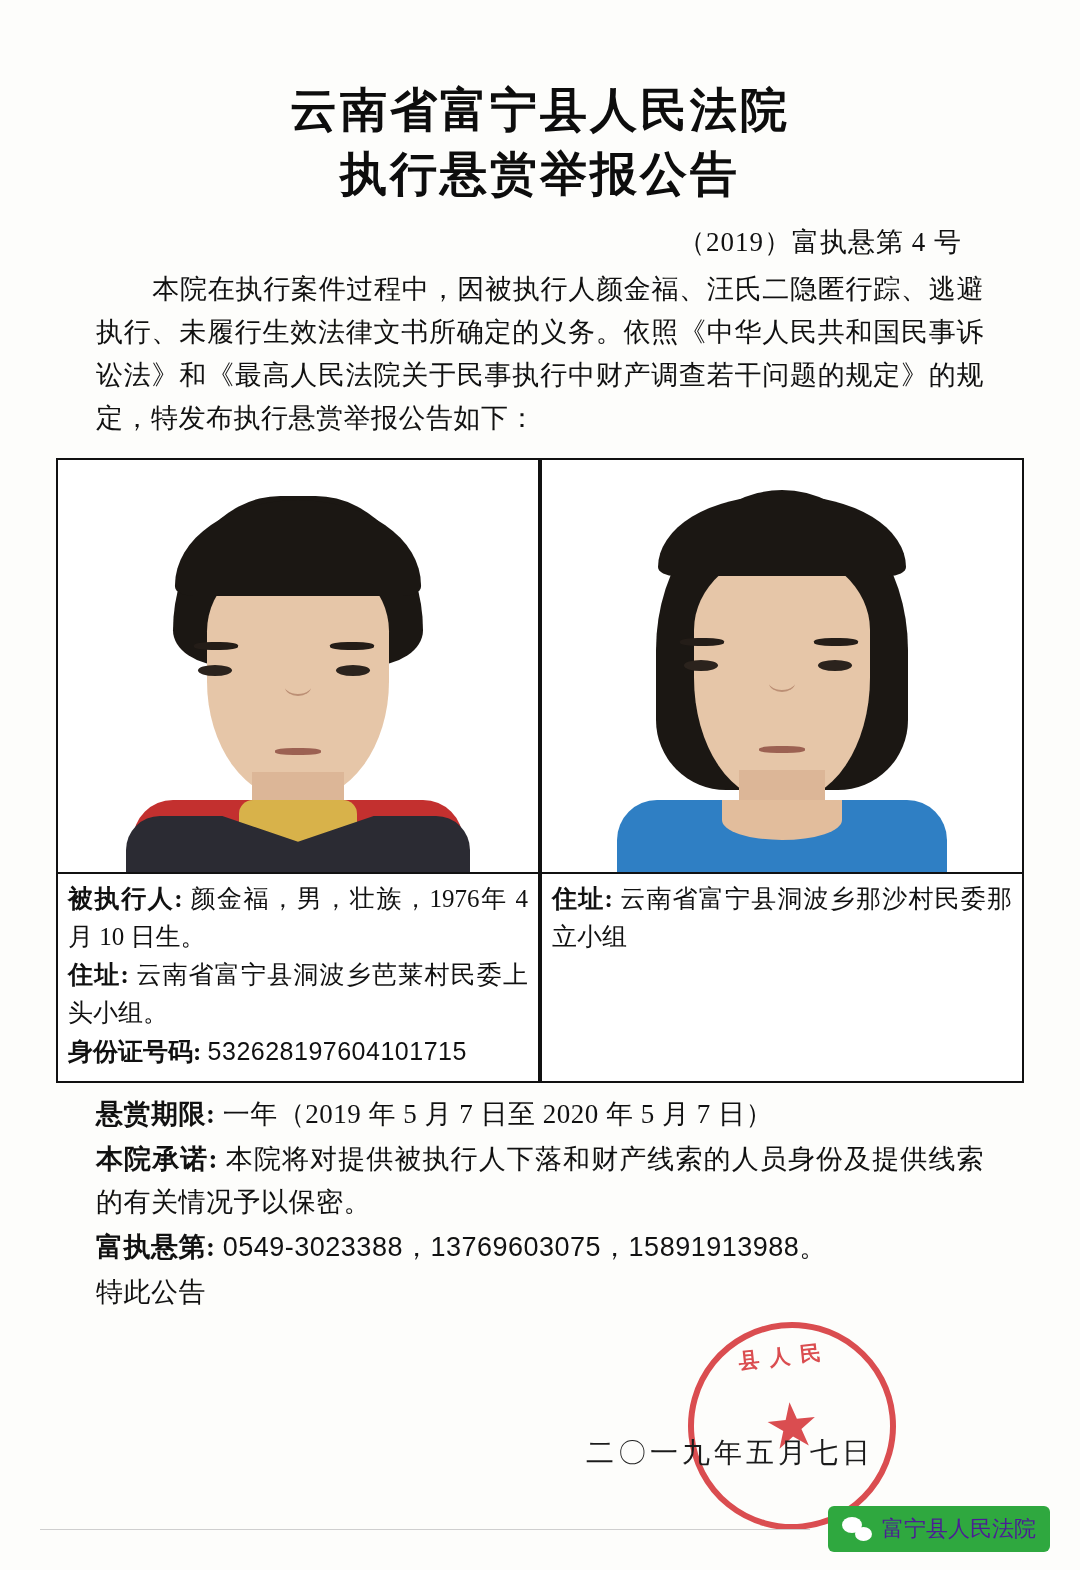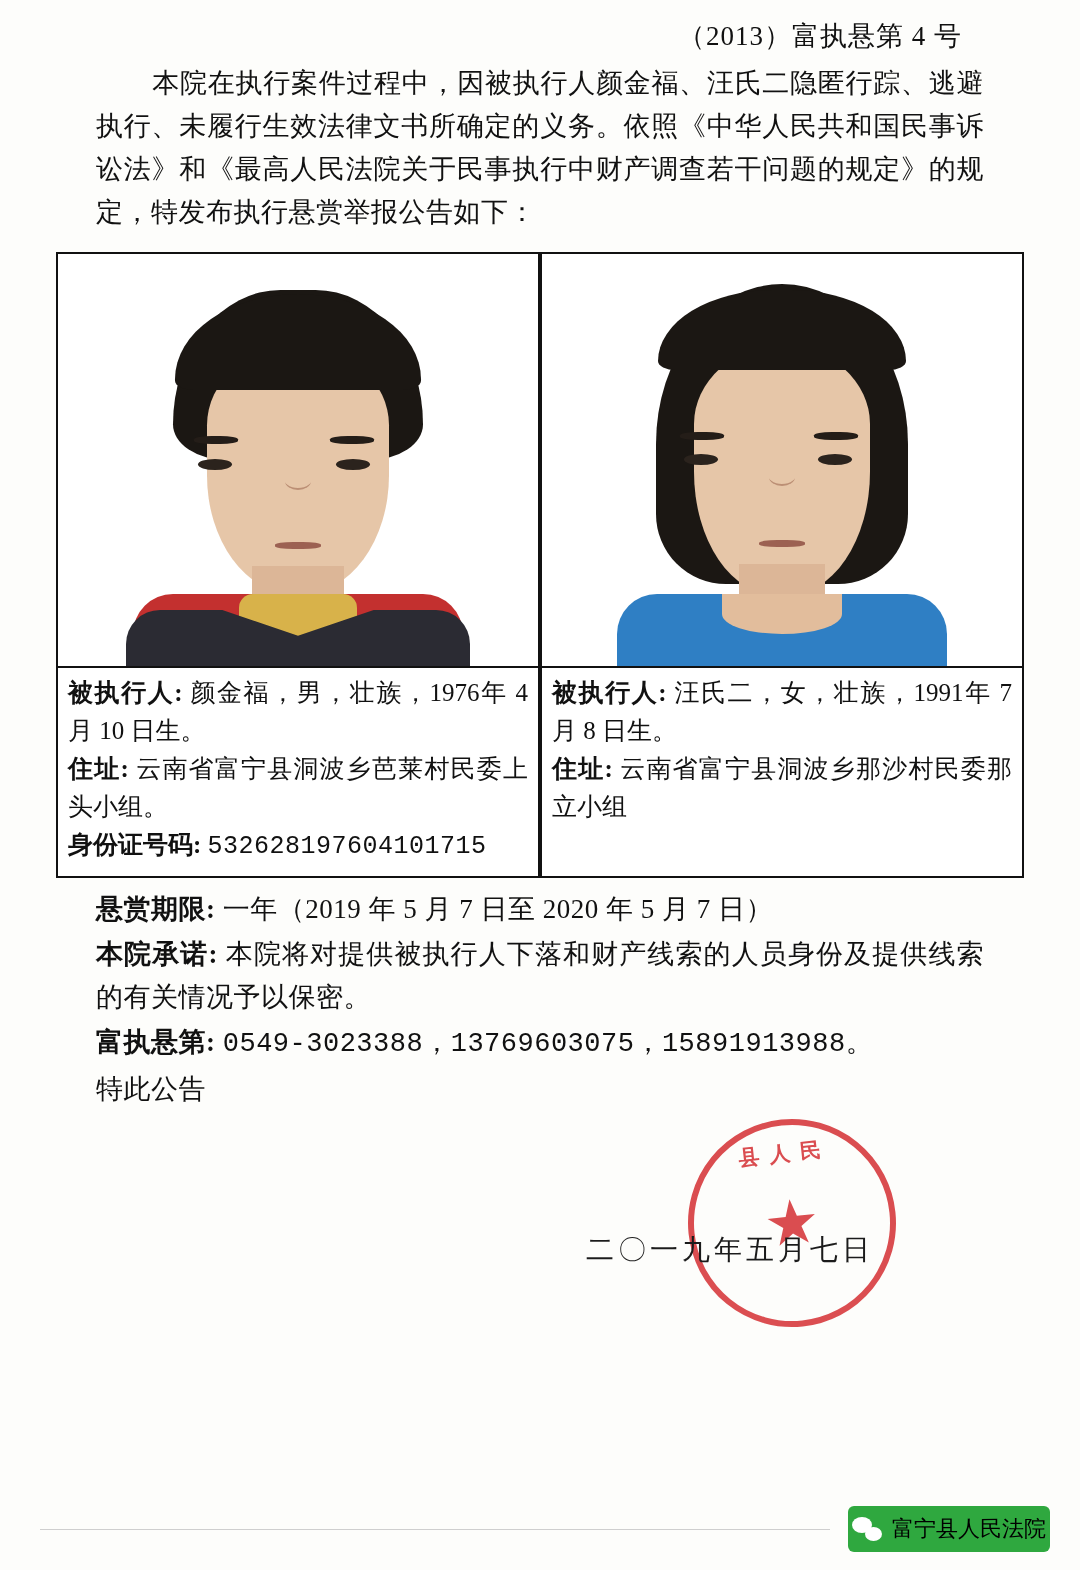--- a/index.html
+++ b/index.html
@@ -135,21 +135,21 @@
     font-size: 25px;
     line-height: 38px;
   }
   .card-info .lbl {
     font-weight: bold;
   }
   .card-info .row {
     text-align: justify;
   }
   .mono-num {
-    font-family: Liberation Mono, monospace;
+    font-family: Liberation Sans, sans-serif;
     letter-spacing: 0.5px;
   }
   
   .lower {
     margin: 10px 96px 0 96px;
     font-size: 27px;
     line-height: 43px;
     text-align: justify;
     letter-spacing: 0.5px;
   }
@@ -217,23 +217,23 @@
     flex: 1;
     height: 1px;
     background: #cfcfcf;
     margin-right: 18px;
     margin-left: 40px;
   }
   .wechat-badge {
     display: flex;
     align-items: center;
     background: #2fa83f;
-    color: #000000;
+    color: #4c1d95;
     border-radius: 6px;
-    padding: 8px 4px;
+    padding: 8px 14px;
     font-family: "Liberation Sans", sans-serif;
     font-size: 22px;
   }
   .wechat-badge .wx-icon {
     width: 30px;
     height: 26px;
     margin-right: 10px;
     position: relative;
   }
   .wx-icon .b1, .wx-icon .b2 {
@@ -242,22 +242,26 @@
     border-radius: 50%;
   }
   .wx-icon .b1 { width: 20px; height: 16px; left: 0; top: 1px; }
   .wx-icon .b2 { width: 17px; height: 14px; right: 0; bottom: 1px; }
 </style>
 </head>
 <body>
 
 <div class="page">
 
-
-  <div class="doc-number">（2013）富执悬第 4 号</div>
+  <div class="title-block">
+    <div class="title-line">云南省富宁县人民法院</div>
+    <div class="title-line">执行悬赏举报公告</div>
+  </div>
+
+  <div class="doc-number">（2019）富执悬第 4 号</div>
 
   <div class="body-text"><span class="indent"></span><span>本院在执行案件过程中，因被执行人颜金福、汪氏二隐匿行踪、逃避执行、未履行生效法律文书所确定的义务。依照《中华人民共和国民事诉讼法》和《最高人民法院关于民事执行中财产调查若干问题的规定》的规定，特发布执行悬赏举报公告如下：</span></div>
 
   <div class="cards">
 
     <div class="card">
       <div class="photo">
         <div class="bg"></div>
         <div class="p-hair" style="width:250px;height:170px;top:36px;border-radius:120px 120px 60px 60px / 150px 150px 40px 40px;"></div>
         <div class="p-face" style="width:182px;height:248px;top:92px;border-radius:92px 92px 88px 88px / 80px 80px 120px 120px;"></div>
@@ -300,24 +304,20 @@
         <div class="p-eye" style="left:142px;top:200px;"></div>
         <div class="p-eye" style="left:276px;top:200px;"></div>
         <div class="p-nose" style="top:214px;"></div>
         <div class="p-mouth" style="top:286px;"></div>
         <div class="p-neck" style="width:86px;height:66px;top:310px;"></div>
         <div class="p-shirt" style="width:330px;height:72px;top:340px;background:#2f7fc4;border-radius:40px 40px 0 0;"></div>
         <div class="p-shirt" style="width:120px;height:40px;top:340px;background:#e2bd9c;border-radius:0 0 50% 50%;"></div>
       </div>
       <div class="card-info">
         <div class="row">
-          <span class="lbl">被执行人:</span>
-          <span>汪氏二，女，壮族，1991年 7 月 8 日生。</span>
-        </div>
-        <div class="row">
           <span class="lbl">住址:</span>
           <span>云南省富宁县洞波乡那沙村民委那立小组</span>
         </div>
       </div>
     </div>
 
   </div>
 
   <div class="lower">
     <p>

